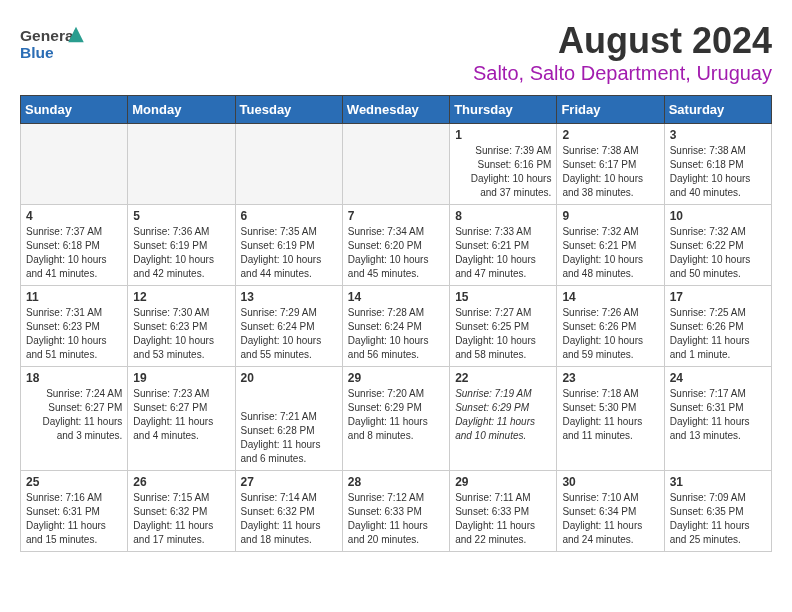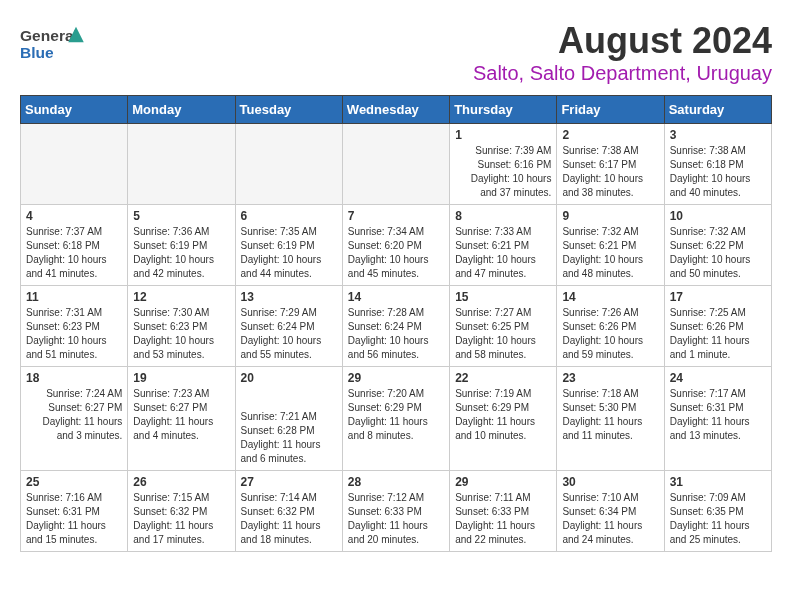--- a/index.html
+++ b/index.html
@@ -262,21 +262,21 @@
           </td>
           <td>
             <span class="day-number">29</span>
             <div class="day-info" style="white-space: pre-line;">Sunrise: 7:20 AM
 Sunset: 6:29 PM
 Daylight: 11 hours
 and 8 minutes.</div>
           </td>
           <td>
             <span class="day-number">22</span>
-            <div class="day-info" style="white-space: pre-line;">Sunrise: 7:19 AM
+            <div class="day-info" style="white-space: pre-line; font-style: italic;">Sunrise: 7:19 AM
 Sunset: 6:29 PM
 Daylight: 11 hours
 and 10 minutes.</div>
           </td>
           <td>
             <span class="day-number">23</span>
             <div class="day-info" style="white-space: pre-line;">Sunrise: 7:18 AM
 Sunset: 5:30 PM
 Daylight: 11 hours
 and 11 minutes.</div>

